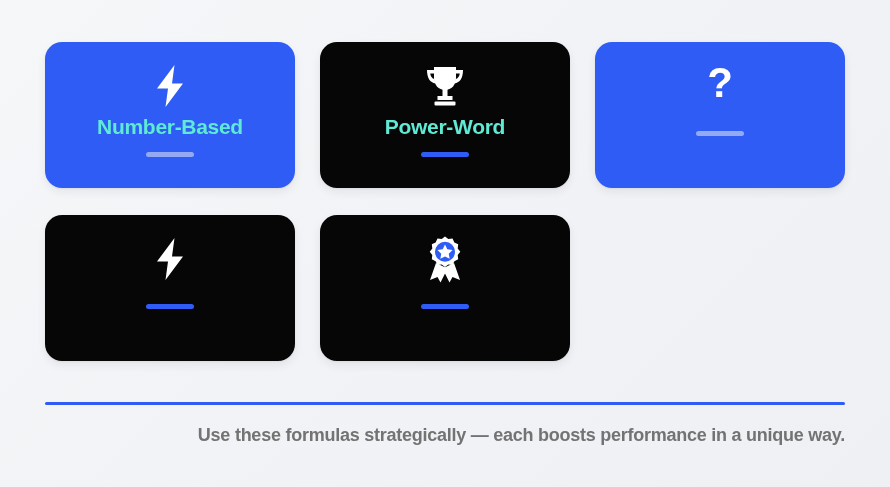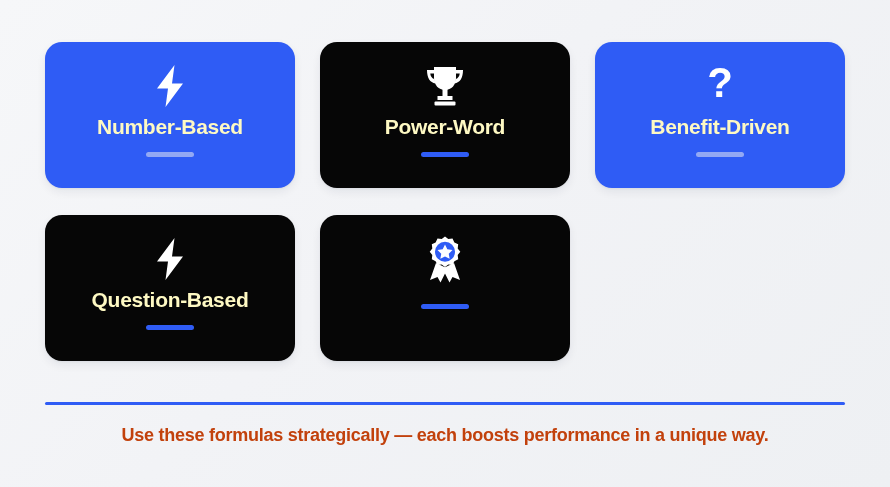--- a/index.html
+++ b/index.html
@@ -58,21 +58,21 @@
     display: flex;
     align-items: center;
     justify-content: center;
     margin-bottom: 6px;
   }
   .card-icon svg {
     display: block;
   }
 
   .card-label {
-    color: #fef9c3;
+    color: #5eead4;
     font-size: 21px;
     font-weight: bold;
     letter-spacing: -0.3px;
     line-height: 1;
     text-align: center;
     white-space: nowrap;
   }
 
   .card-underline {
     margin-top: 15px;
@@ -95,26 +95,26 @@
     width: 800px;
     height: 3px;
     background: #2f5cf5;
     border-radius: 2px;
   }
   #footer-caption {
     position: absolute;
     left: 45px;
     top: 424px;
     width: 800px;
-    color: #c2410c;
+    color: #737373;
     font-size: 18px;
     font-weight: bold;
     letter-spacing: -0.25px;
     line-height: 1.3;
-    text-align: center;
+    text-align: right;
     white-space: nowrap;
   }
 </style>
 </head>
 <body>
 
 <div id="stage">
 
   <div id="card-grid">
 
@@ -142,31 +142,29 @@
       <div class="card-label">Power-Word</div>
       <div class="card-underline"></div>
     </div>
 
     <div class="card blue">
       <div class="card-icon">
         <svg width="34" height="46" viewBox="0 0 34 46" aria-hidden="true">
           <text x="17" y="34" font-family="Liberation Sans, sans-serif" font-size="42" font-weight="bold" fill="#ffffff" text-anchor="middle">?</text>
         </svg>
       </div>
-      <div class="card-label">Benefit-Driven</div>
       <div class="card-underline"></div>
     </div>
 
     <div class="card black">
       <div class="card-icon">
         <svg width="34" height="44" viewBox="0 0 34 44" aria-hidden="true">
           <path d="M21.5 1 L4 24.5 L15 24.5 L12.5 43 L30 19.5 L19 19.5 Z" fill="#ffffff"></path>
         </svg>
       </div>
-      <div class="card-label">Question-Based</div>
       <div class="card-underline"></div>
     </div>
 
 
     <div class="card black">
       <div class="card-icon">
         <svg width="44" height="48" viewBox="0 0 44 48" aria-hidden="true">
           <path d="M13 28 L7 45 l7.5-3 3 5.5 7-14 Z" fill="#ffffff"></path>
           <path d="M31 28 L37 45 l-7.5-3 -3 5.5 -7-14 Z" fill="#ffffff"></path>
           <path d="M22 1.5 l3.3 2.6 4.2-.5 1.9 3.8 3.8 1.9 -.5 4.2 2.6 3.3 -2.6 3.3 .5 4.2 -3.8 1.9 -1.9 3.8 -4.2-.5 -3.3 2.6 -3.3-2.6 -4.2 .5 -1.9-3.8 -3.8-1.9 .5-4.2 -2.6-3.3 2.6-3.3 -.5-4.2 3.8-1.9 1.9-3.8 4.2 .5 Z" fill="#ffffff"></path>

